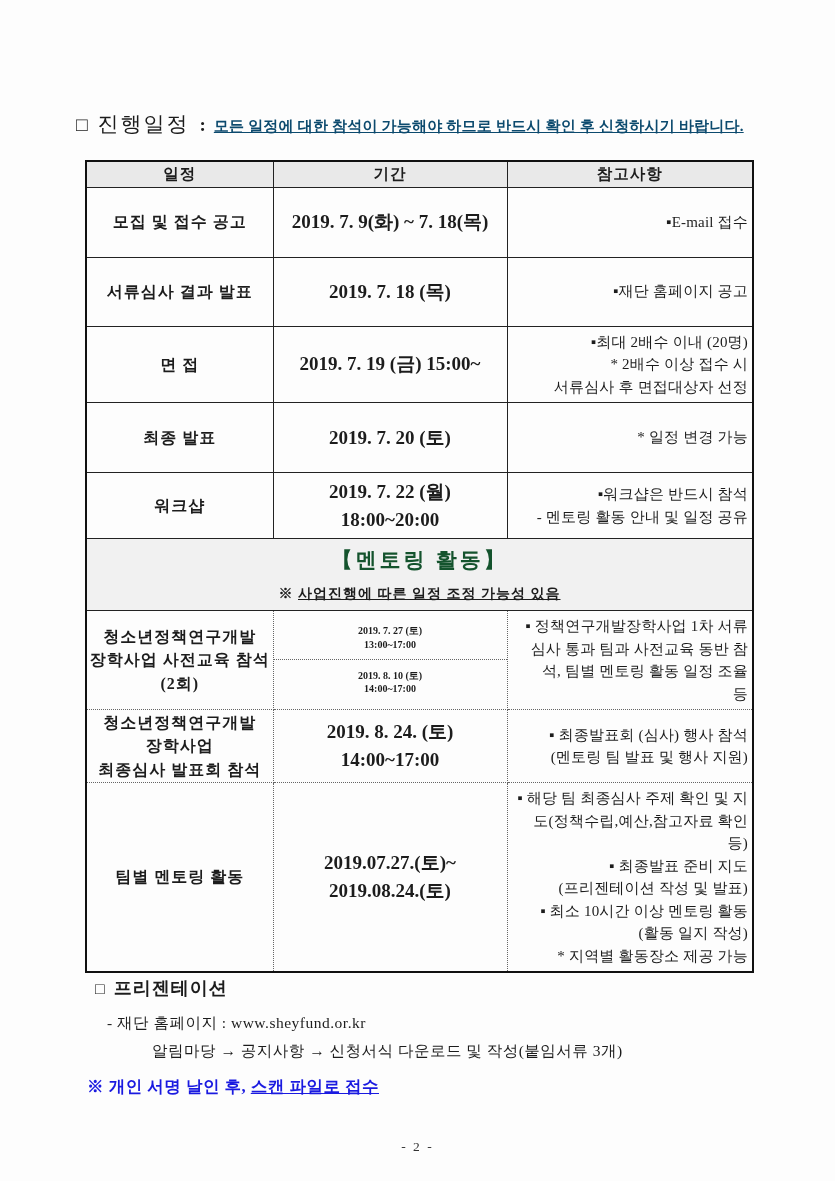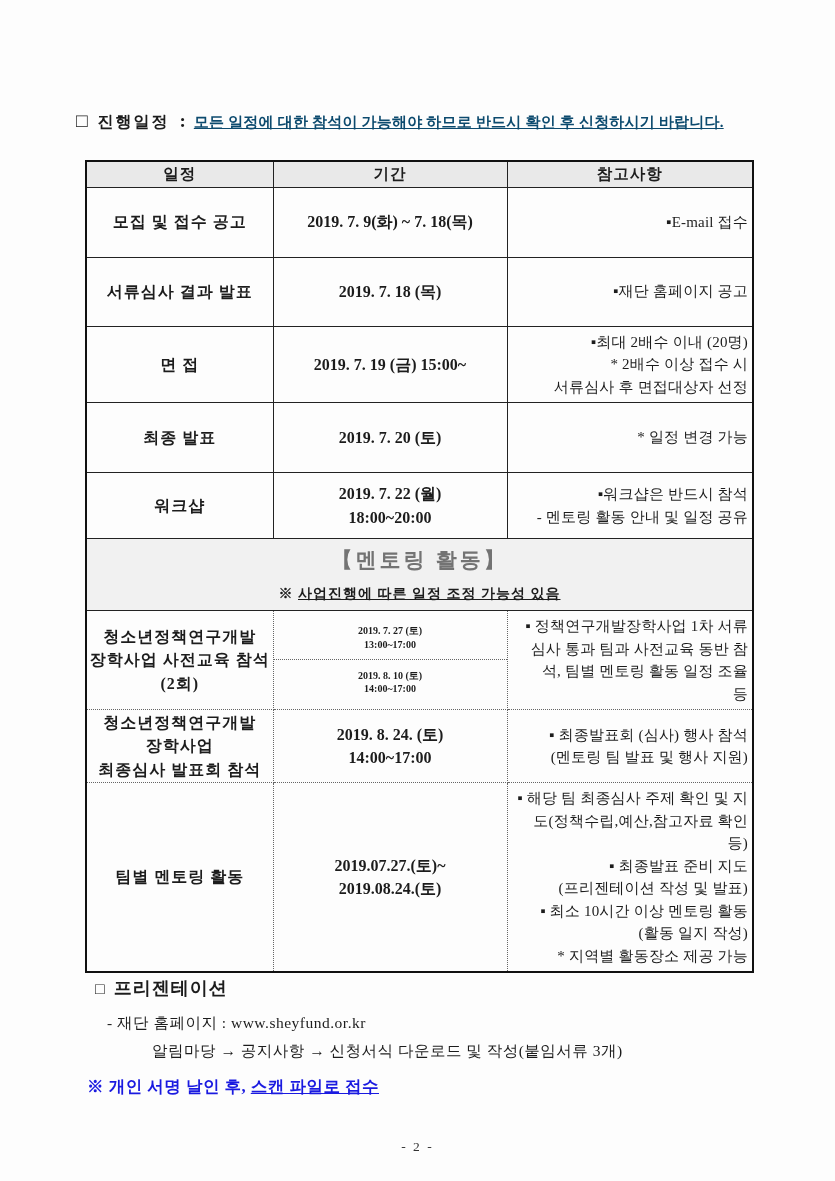--- a/index.html
+++ b/index.html
@@ -13,21 +13,21 @@
     color:#1c1c1c;
     overflow:hidden;
   }
 
   
   .doc-title {
     position:absolute; top:110px; left:76px; width:730px;
     white-space:nowrap;
   }
   .t-bullet { font-size:19px; font-weight:bold; margin-right:10px; }
-  .t-text   { font-size:16px; font-weight:bold; letter-spacing:2px; }
+  .t-text   { font-size:21px; font-weight:normal; letter-spacing:2px; }
   .t-sep    { font-size:19px; font-weight:bold; margin:0 8px 0 10px; }
   .t-warning{
     font-size:15px; font-weight:bold; color:#0c4a6e;
     text-decoration:underline; letter-spacing:0.2px;
   }
 
   
   table.sched {
     position:absolute; top:160px; left:85px;
     width:667px; border-collapse:collapse; table-layout:fixed;
@@ -46,34 +46,34 @@
   tr.r2  td { height:69px; }
   tr.r3  td { height:69px; }
   tr.r4  td { height:70px; }
   tr.r5  td { height:66px; }
   tr.rmh td { height:72px; }
   tr.rm1 td { height:90px; }
   tr.rm2 td { height:73px; }
   tr.rm3 td { height:165px; }
 
   .c-name   { text-align:center; font-weight:bold; font-size:16px; letter-spacing:1px; line-height:1.45; }
-  .c-period { text-align:center; font-weight:bold; font-size:16px; line-height:1.45; }
+  .c-period { text-align:center; font-weight:bold; font-size:19px; line-height:1.45; }
   .c-notes  { text-align:right; padding:4px 4px 4px 7px; font-size:15px; line-height:1.5; letter-spacing:0.2px; }
   .note-line { display:block; }
   .ind1 { padding-left:5px; }
   .ind2 { padding-left:14px; }
   .hang { display:block; padding-left:13px; text-indent:-13px; }
 
   
   td.ment-head {
     border:1.4px solid #222;
     background:#f1f1f1; text-align:center; padding:6px 0 5px 0;
   }
   .ment-title {
-    color:#737373; font-size:21px; font-weight:bold; letter-spacing:3px;
+    color:#14532d; font-size:21px; font-weight:bold; letter-spacing:3px;
     display:block; line-height:1.3;
   }
   .ment-note-line { display:block; font-size:14px; font-weight:bold; margin-top:10px; letter-spacing:1px; }
   .ment-note-u { text-decoration:underline; }
 
   
   td.p-split { padding:0; }
   .sub-period {
     height:44px; display:flex; flex-direction:column; justify-content:center;
     text-align:center; font-weight:bold; font-size:10px; line-height:1.35;

